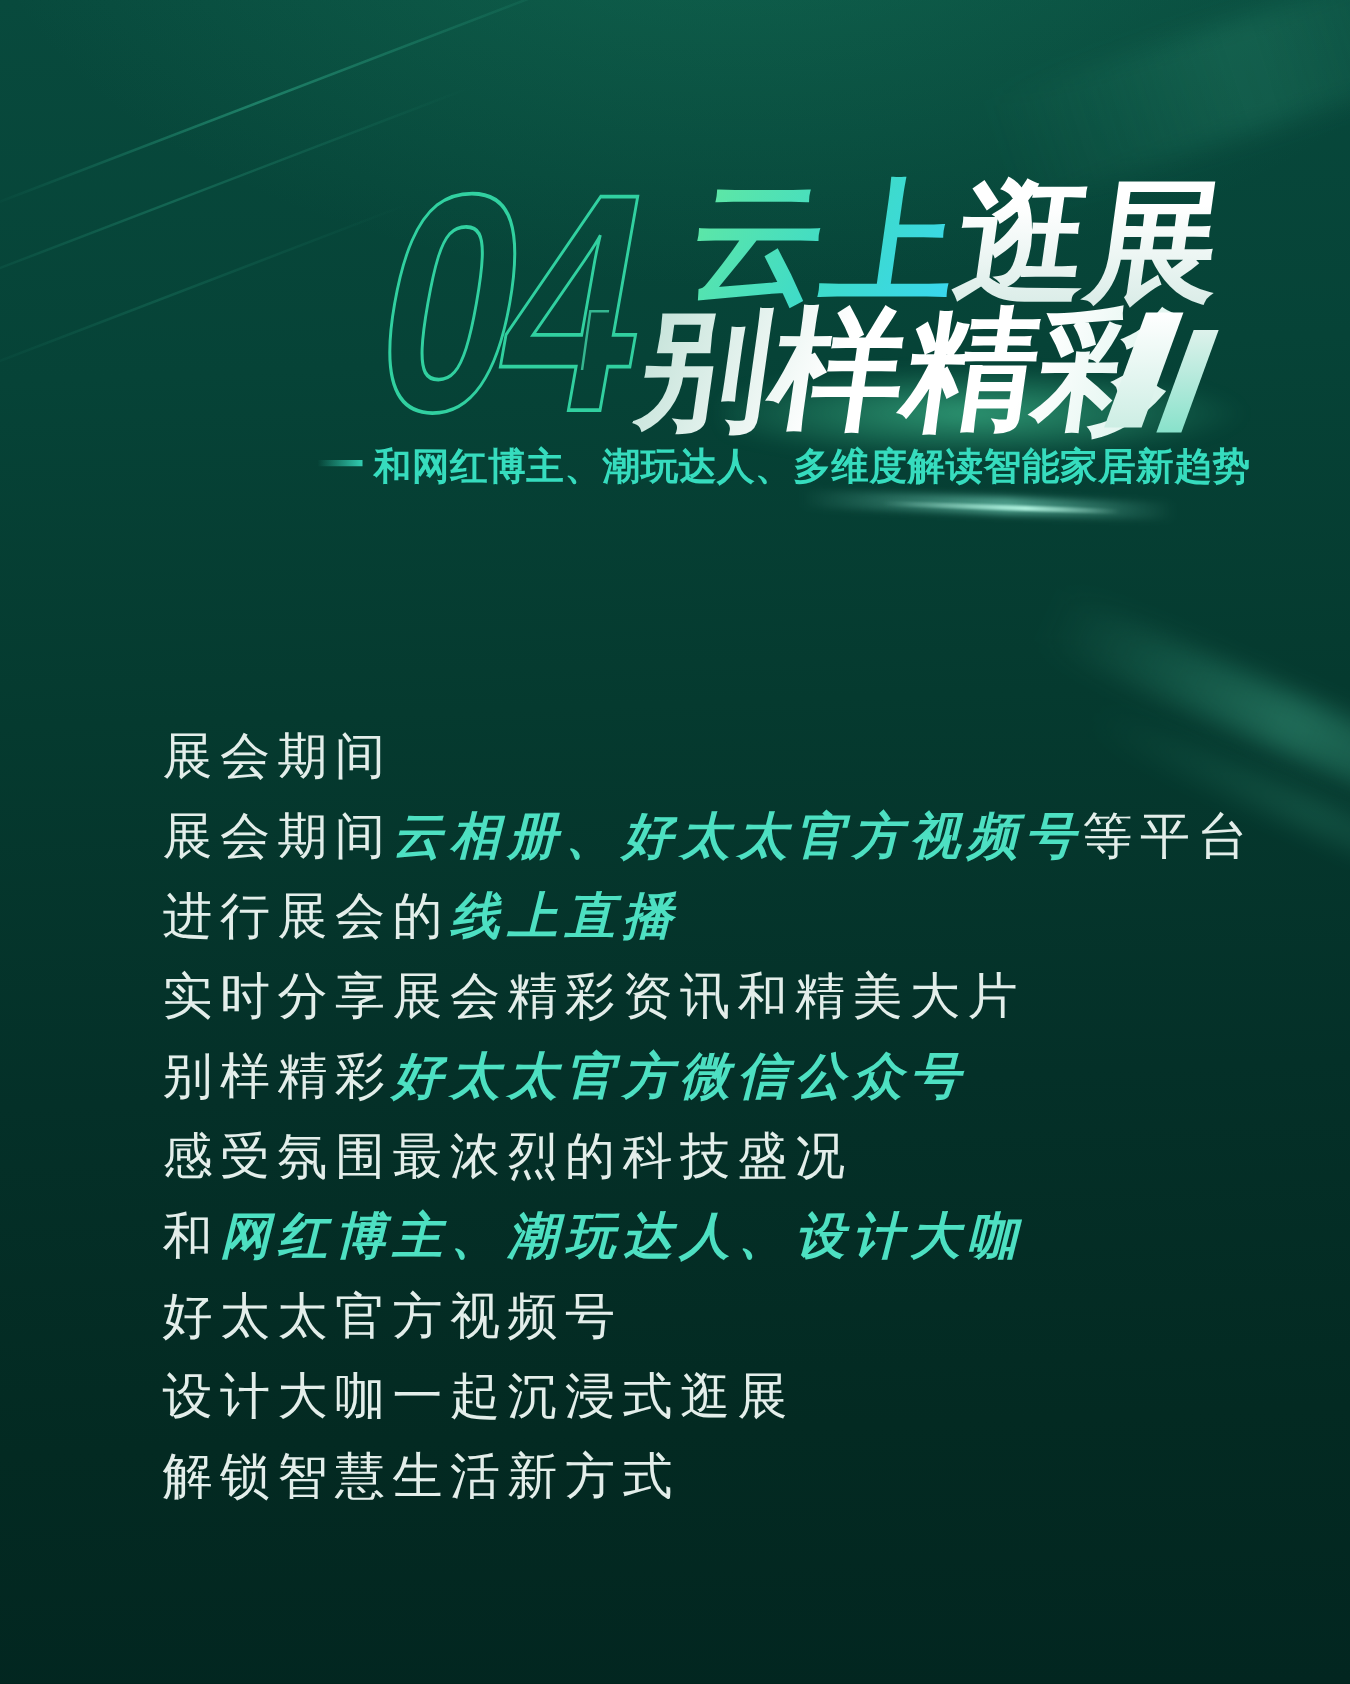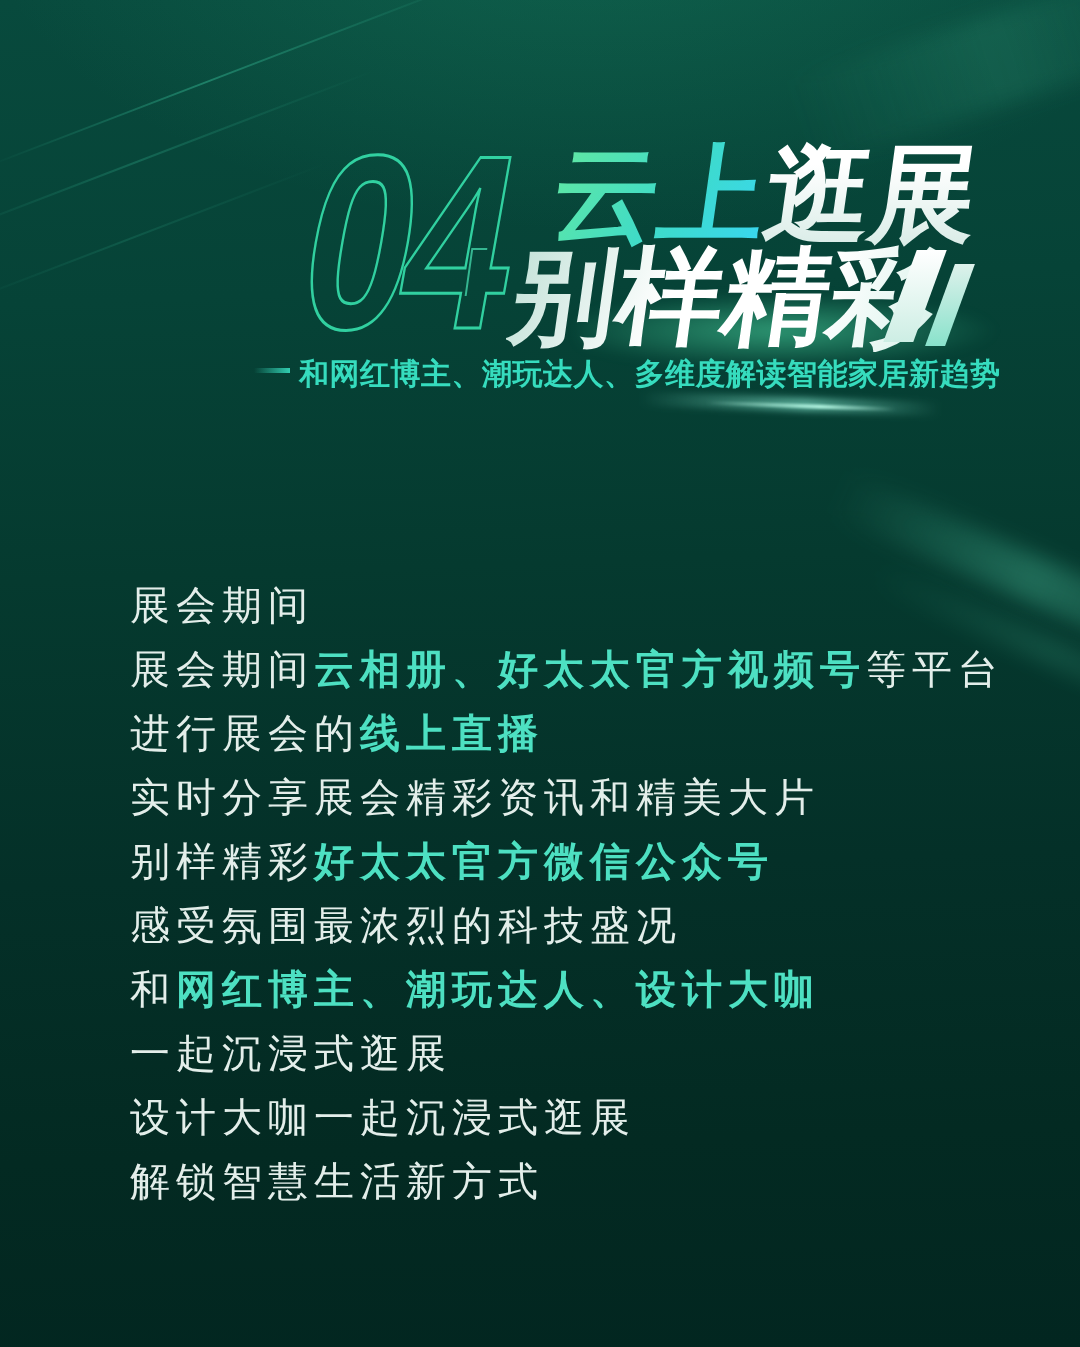--- a/index.html
+++ b/index.html
@@ -58,21 +58,21 @@
     background:linear-gradient(180deg,#e9fbf5 0%,#8fe9d2 100%);}
   .subtitle-dash{position:absolute;left:254px;top:368px;width:36px;height:5px;
     background:linear-gradient(90deg,rgba(54,220,190,0) 0%,rgba(54,220,190,0.9) 100%);}
   .subtitle{position:absolute;left:299px;top:355px;margin:0;
     font-size:30px;line-height:38px;font-weight:bold;letter-spacing:0.5px;
     color:#36dcbe;white-space:nowrap;}
   
   .body-copy{position:absolute;left:130px;top:573px;}
   .body-line{margin:0;font-size:40px;line-height:64px;letter-spacing:6px;
     color:#e3eeea;font-weight:400;white-space:nowrap;}
-  .body-line .hl{color:#4de0c2;font-weight:bold;}
+  .body-line .hl{color:#4de0c2;font-weight:bold;font-style:italic;}
 </style>
 </head>
 <body>
 
 <div class="page">
 
   <div class="diag d1"></div>
   <div class="diag d2"></div>
   <div class="diag d3"></div>
   <div class="beam beam-tr"></div>
@@ -93,18 +93,18 @@
   <div class="beam-sub2"></div>
 
   <main class="body-copy">
       <p class="body-line"><span class="seg">展会期间</span></p>
       <p class="body-line"><span class="seg">展会期间</span><span class="seg hl">云相册、好太太官方视频号</span><span class="seg">等平台</span></p>
       <p class="body-line"><span class="seg">进行展会的</span><span class="seg hl">线上直播</span></p>
       <p class="body-line"><span class="seg">实时分享展会精彩资讯和精美大片</span></p>
       <p class="body-line"><span class="seg">别样精彩</span><span class="seg hl">好太太官方微信公众号</span></p>
       <p class="body-line"><span class="seg">感受氛围最浓烈的科技盛况</span></p>
       <p class="body-line"><span class="seg">和</span><span class="seg hl">网红博主、潮玩达人、设计大咖</span></p>
-      <p class="body-line"><span class="seg">一起沉浸式逛展</span></p>
+      <p class="body-line"><span class="seg">好太太官方视频号</span></p>
       <p class="body-line"><span class="seg">设计大咖一起沉浸式逛展</span></p>
       <p class="body-line"><span class="seg">解锁智慧生活新方式</span></p>
     </main>
 
 </div>
 
 </body></html>

